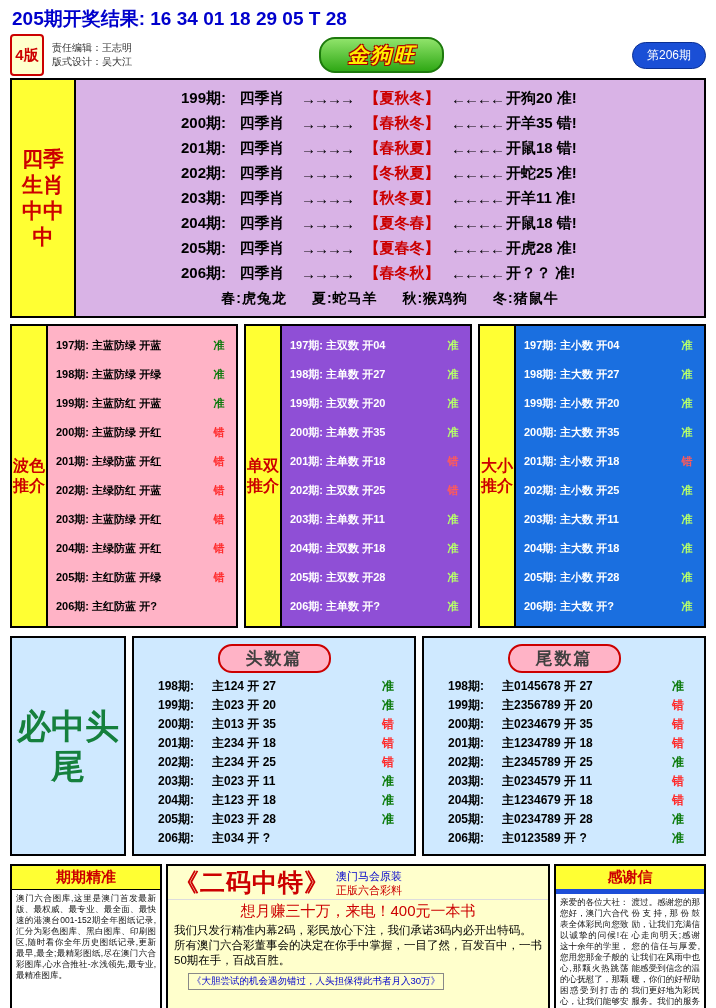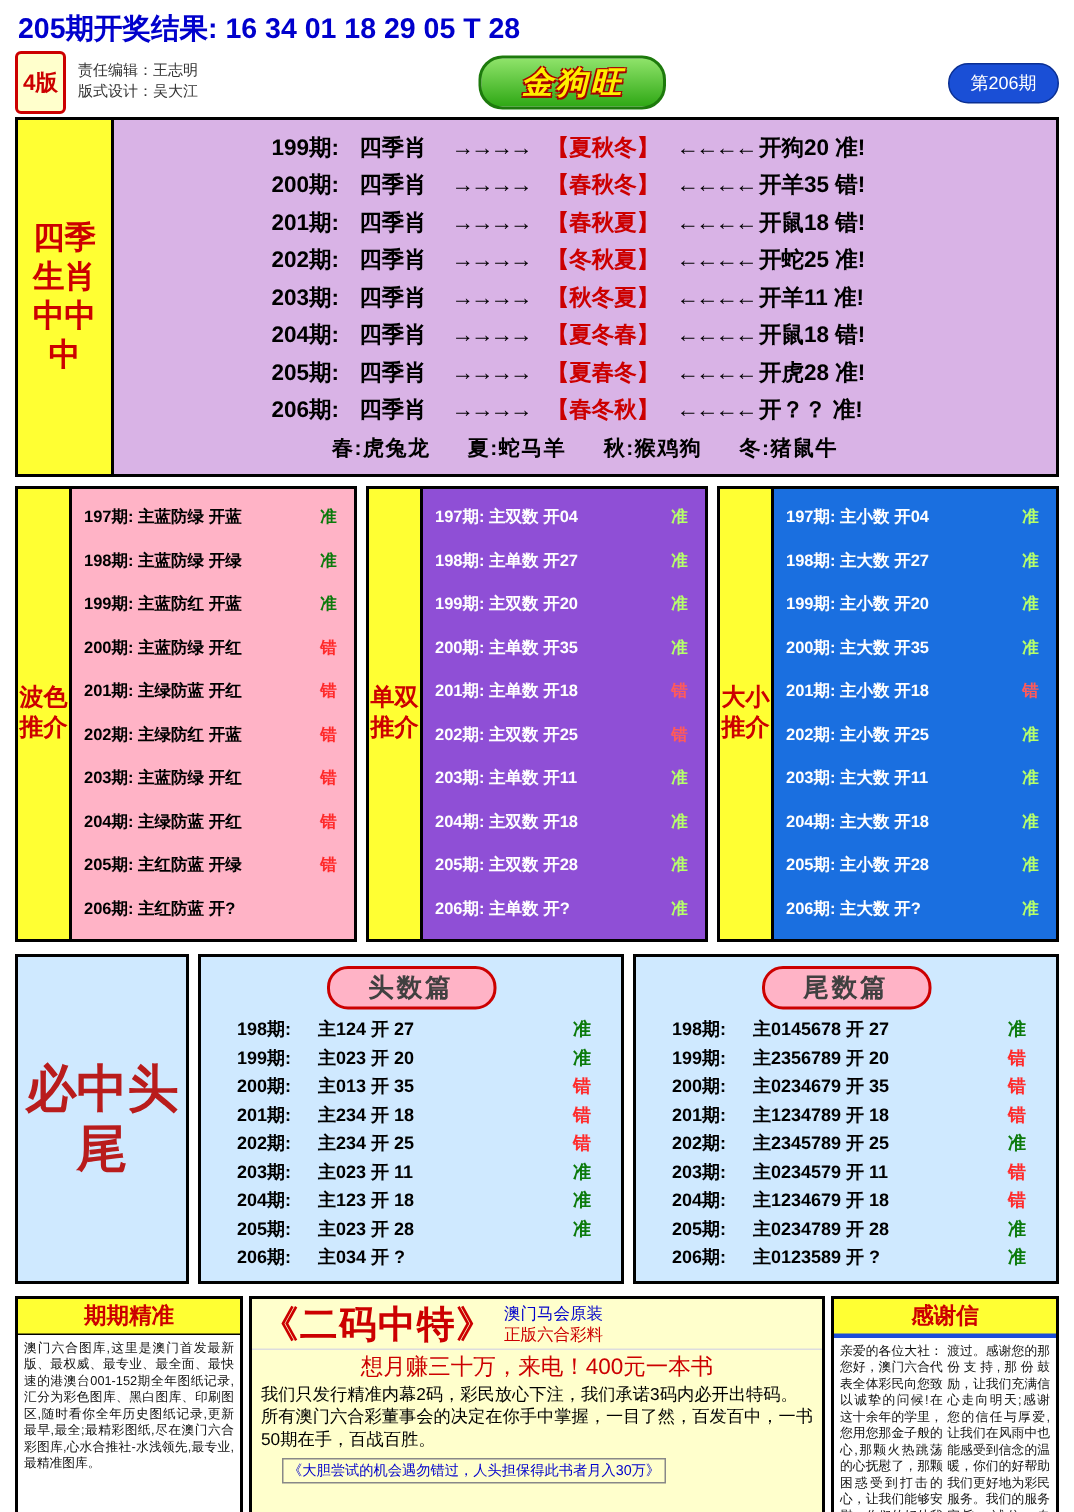--- a/index.html
+++ b/index.html
@@ -104,21 +104,21 @@
   .tcol.purple .ok, .tcol.blue .ok { color:#b6ff6a; }
   .tcol.purple .bad, .tcol.blue .bad { color:#ff5a5a; }
 
   
   .midsec { display:flex; gap:6px; margin: 0 4px 8px 4px; align-items:stretch; }
   .bizhong {
     width:116px; flex:0 0 116px; border:2px solid #000; background:#cfe9ff;
     display:flex; align-items:center; justify-content:center;
   }
   .bizhong span {
-    color:#b91c1c; font-weight:bold; font-size:34px; line-height:40px;
+    color:#15803d; font-weight:bold; font-size:34px; line-height:40px;
     text-align:center; display:block;
   }
   .panel { flex:1 1 0; border:2px solid #000; background:#cfe9ff; padding:4px 6px 6px 6px; }
   .panel-title { text-align:center; margin: 2px 0 4px 0; }
   .panel-title span {
     display:inline-block; background:#ffb3c6; border:2px solid #cc0000;
     border-radius:14px; color:#404040; font-weight:bold; font-size:17px;
     padding:1px 26px; letter-spacing:2px;
   }
   .pline {
@@ -150,21 +150,21 @@
     color:#cc0000; font-weight:normal; font-size:15px; text-align:center; padding:2px 0;
   }
   .ad-mid .body { font-size:11.5px; line-height:15px; padding:0 6px 2px 6px; color:#000; }
   .ad-mid .note {
     font-size:9.5px; color:#0000cc; border:1px solid #888; margin:2px 20px;
     padding:1px 3px; display:inline-block;
   }
   .ad-right { width:152px; flex:0 0 152px; background:#ffffff; }
   .ad-right .ad-h {
     background:#ffff33; color:#cc0000; font-weight:bold; font-size:15px;
-    text-align:center; padding:2px 0; border-bottom:3px solid #1d4ed8;
+    text-align:center; padding:2px 0; border-bottom:5px solid #1d4ed8;
   }
   .ad-right .ad-b { font-size:8.5px; line-height:11px; padding:3px 4px; color:#111; }
   .ad-right .ad-b .cols { display:flex; gap:3px; }
   .ad-right .ad-b .cols > div { flex:1 1 0; text-align:justify; }
 </style>
 </head>
 <body>
 
 <div class="page">
 

